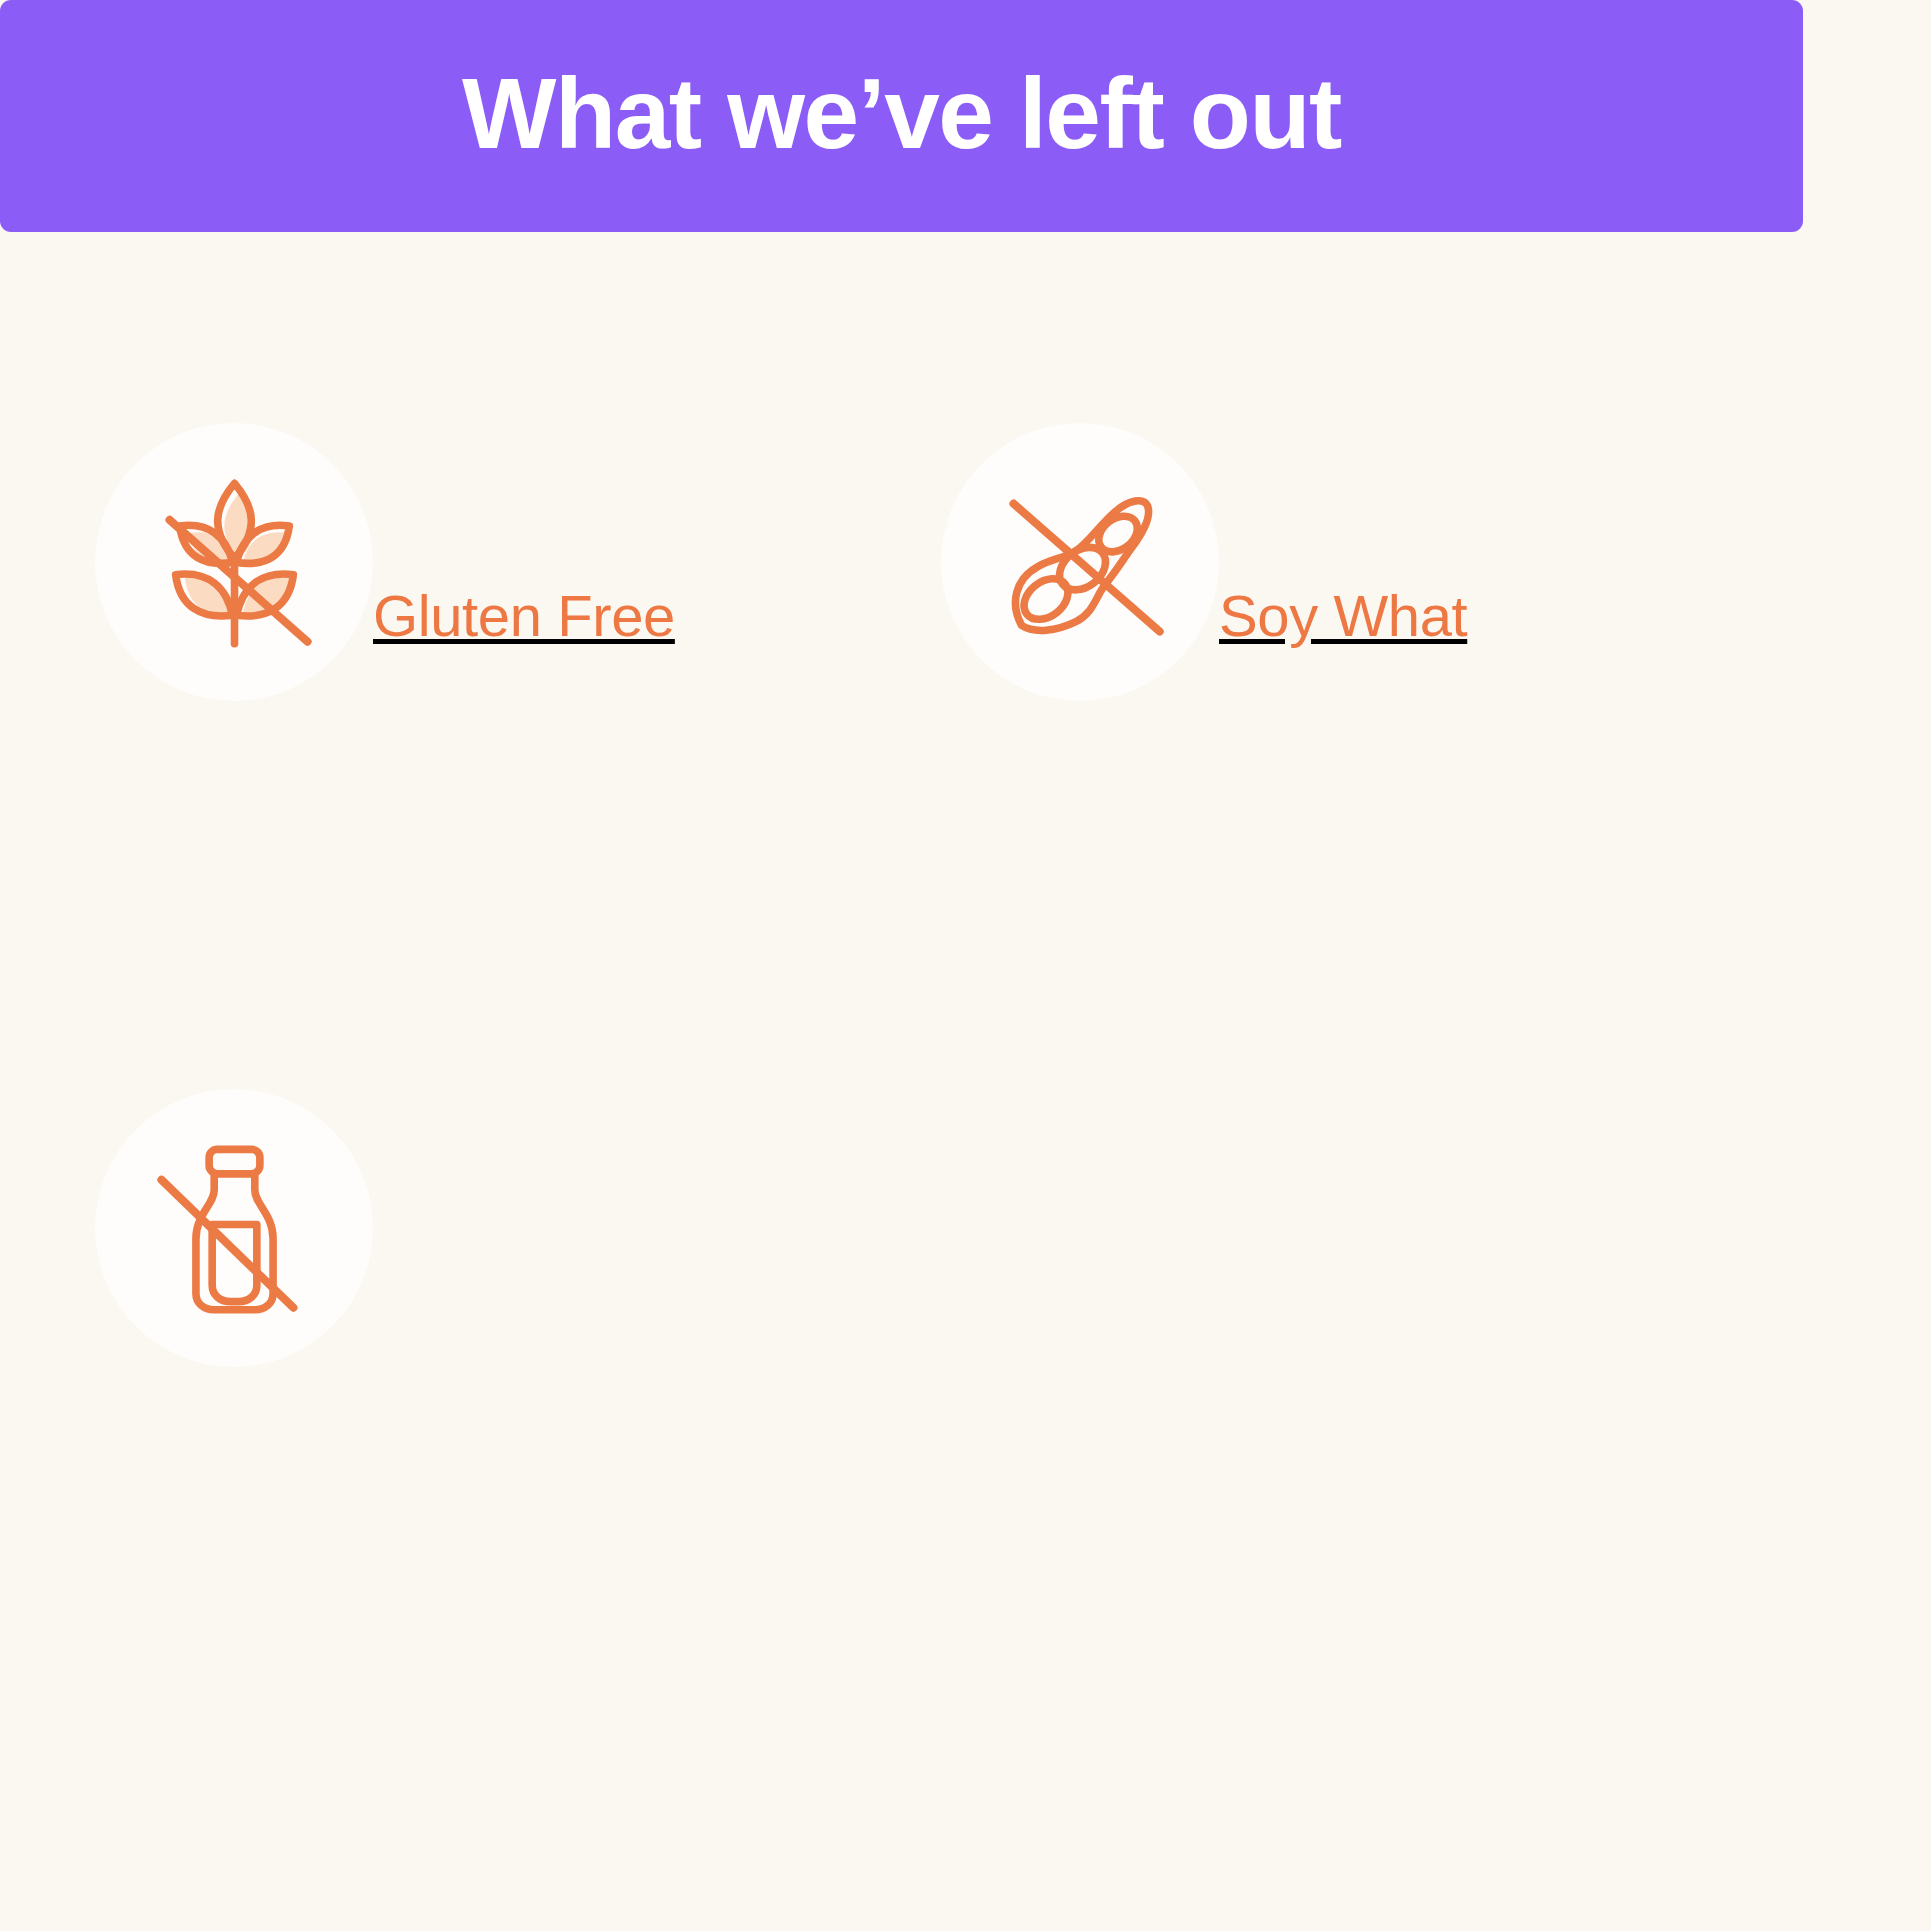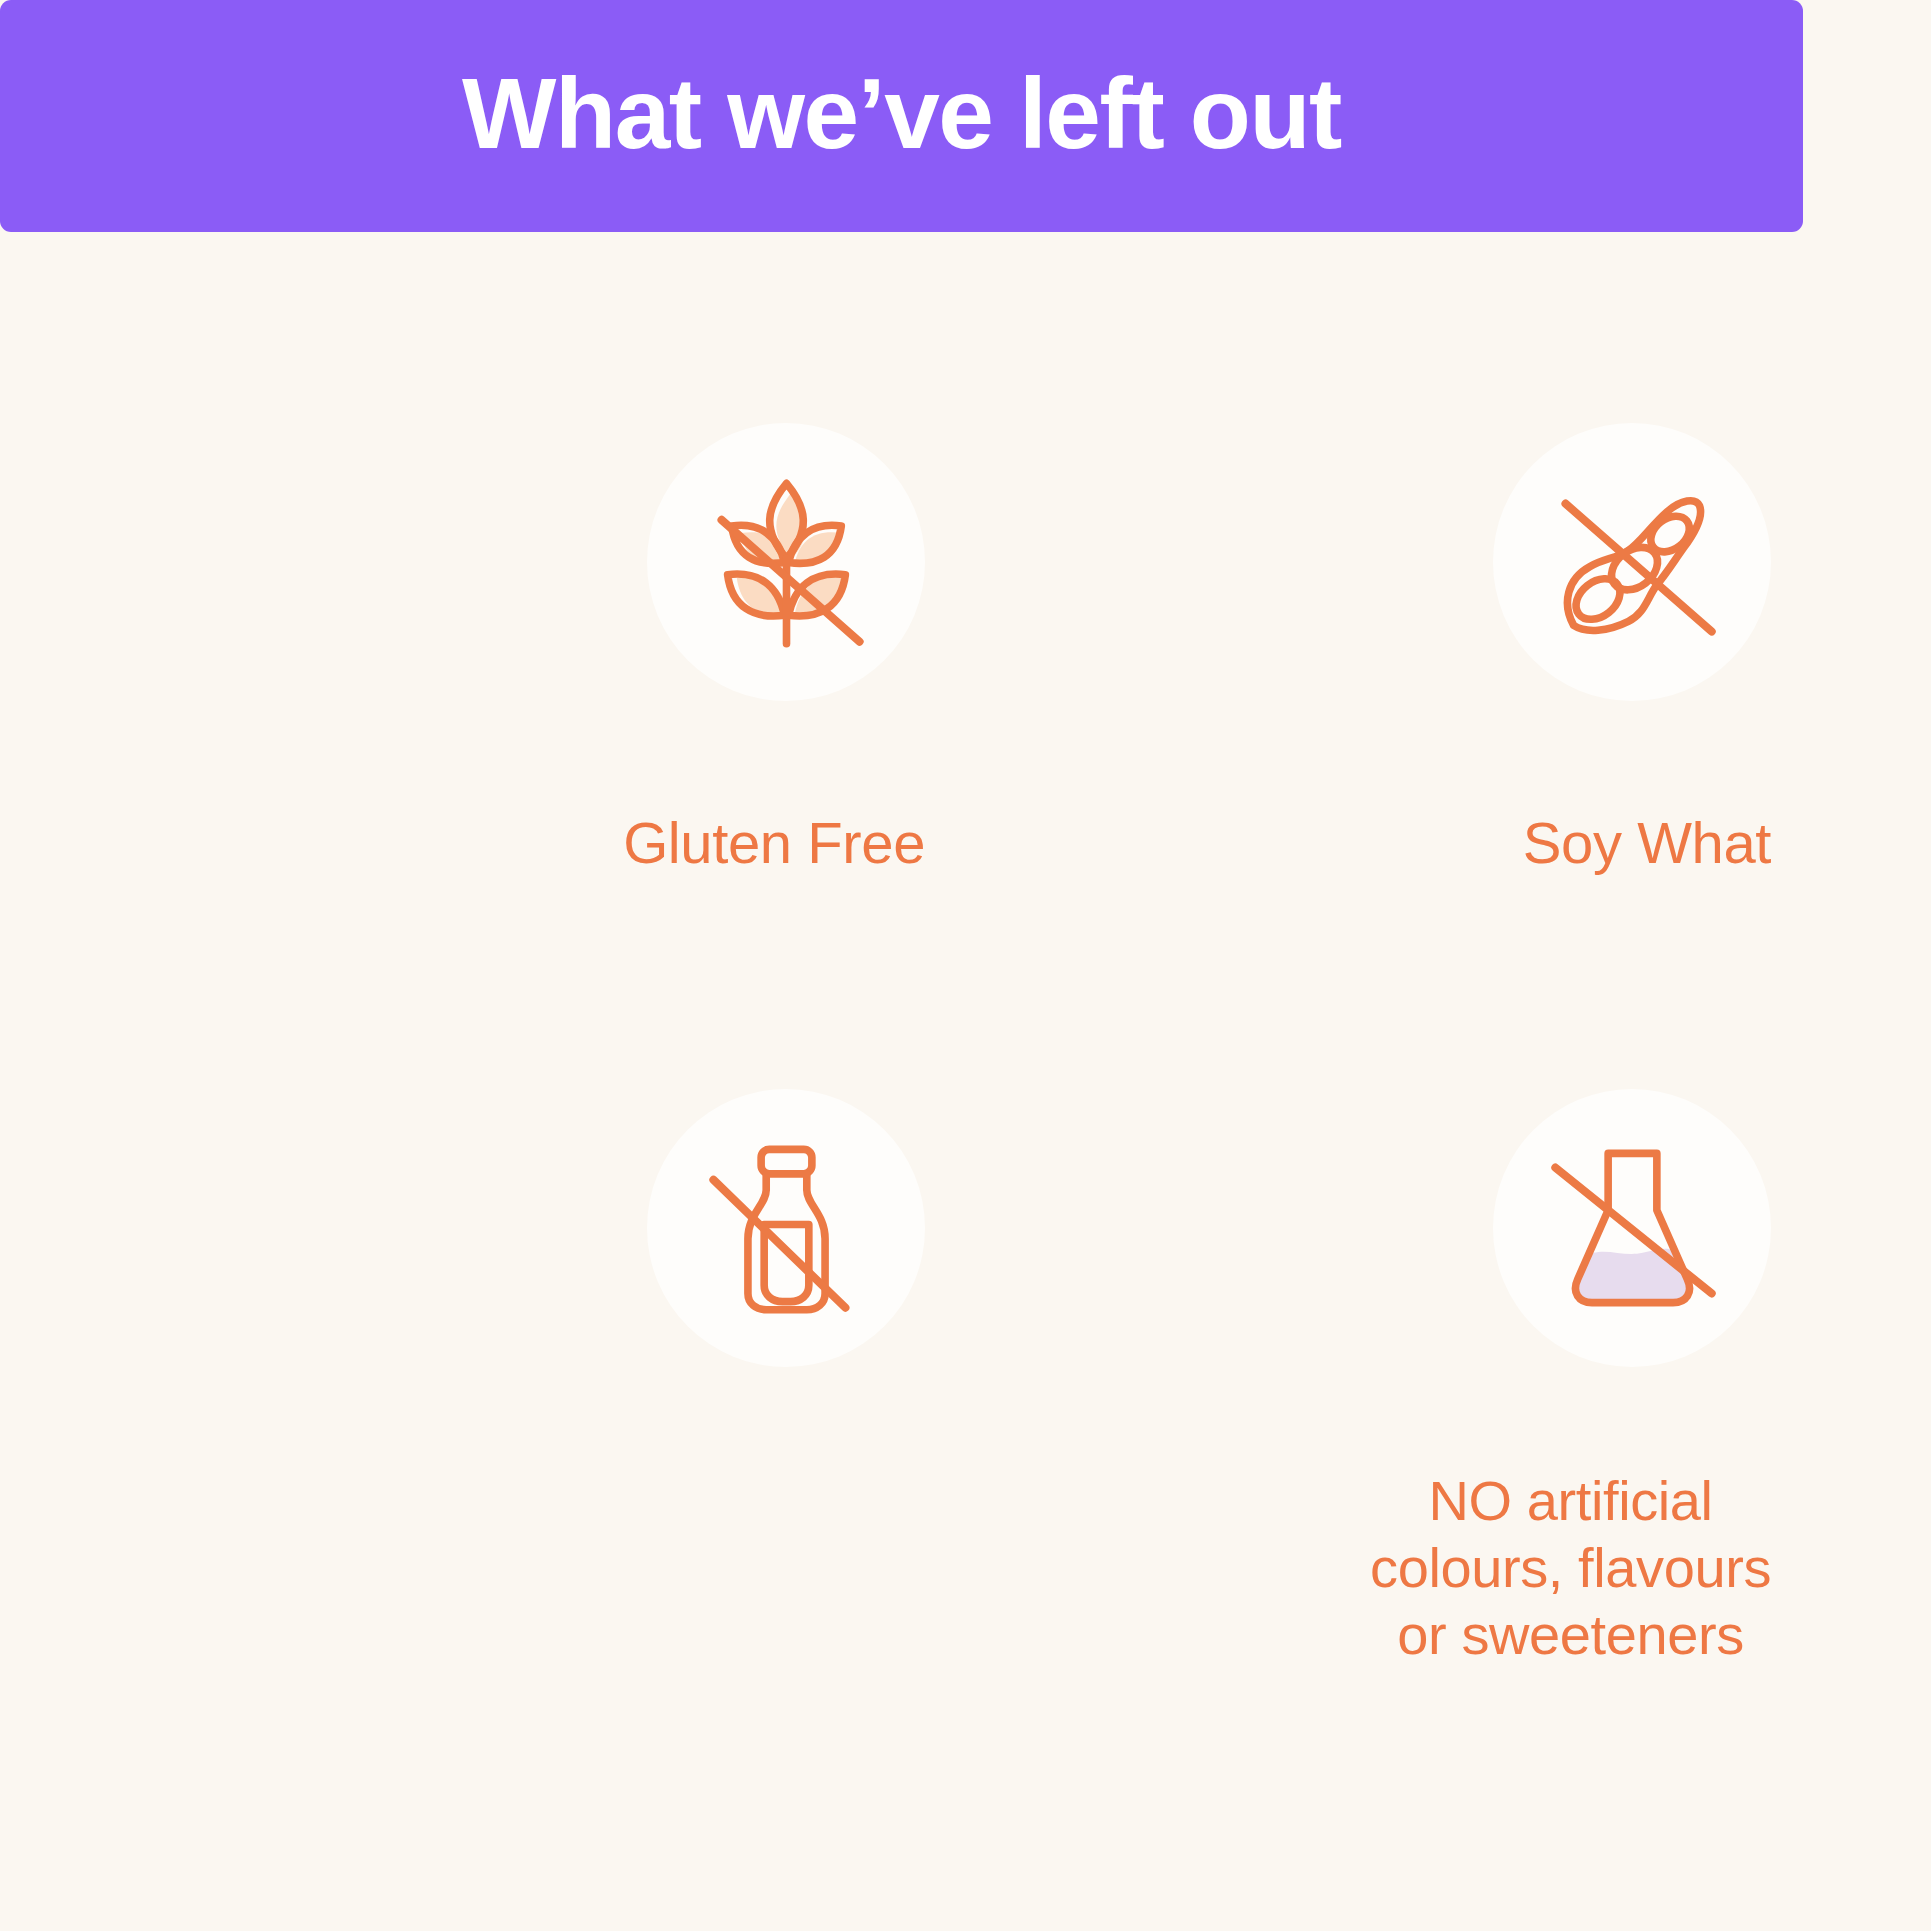--- a/index.html
+++ b/index.html
@@ -45,22 +45,23 @@
     position: absolute;
     left: 0;
     top: 232px;
     width: 1931px;
     height: 1699px;
   }
   .cell {
     position: absolute;
     width: 830px;
     display: flex;
-    flex-direction: column;
-    align-items: flex-end;
+    flex-direction: row;
+    align-items: center;
+    text-decoration: underline;
   }
   .cell-0 { left: 95px;  top: 191px; }
   .cell-1 { left: 941px; top: 191px; }
   .cell-2 { left: 95px;  top: 857px; }
   .cell-3 { left: 941px; top: 857px; }
 
   .icon-circle {
     width: 278px;
     height: 278px;
     border-radius: 50%;
@@ -174,45 +175,15 @@
                    L120 46 Z"></path>
 
           <path d="M78 96 L122 96 L122 156 C 122 166 114 172 104 172 L96 172 C 86 172 78 166 78 156 Z"></path>
         </g>
 
         <line x1="28" y1="52" x2="158" y2="178" stroke="#ec7a45" stroke-width="8" stroke-linecap="round"></line>
       </svg>
     </div>
   </div>
 
-  <div class="cell cell-3">
-    <div class="icon-circle">
-      <svg viewBox="0 0 200 200">
-
-        <path d="M61 124
-                 C 78 120 92 128 110 124
-                 C 124 121 134 118 140 122
-                 L152 150
-                 C 158 162 152 172 140 172
-                 L60 172
-                 C 48 172 42 162 48 150 Z" fill="#e7dcee" stroke="none"></path>
-        <g fill="none" stroke="#ec7a45" stroke-width="7.5" stroke-linecap="round" stroke-linejoin="round">
-
-          <path d="M76 26
-                   L124 26
-                   L124 82
-                   L154 150
-                   C 160 163 153 173 140 173
-                   L60 173
-                   C 47 173 40 163 46 150
-                   L76 82 Z"></path>
-        </g>
-
-        <line x1="24" y1="40" x2="178" y2="164" stroke="#ec7a45" stroke-width="8" stroke-linecap="round"></line>
-      </svg>
-    </div>
-    <div class="cell-label">NO artificial
-colours, flavours
-or sweeteners</div>
-  </div>
 
 </div>
 
 
 </body></html>

